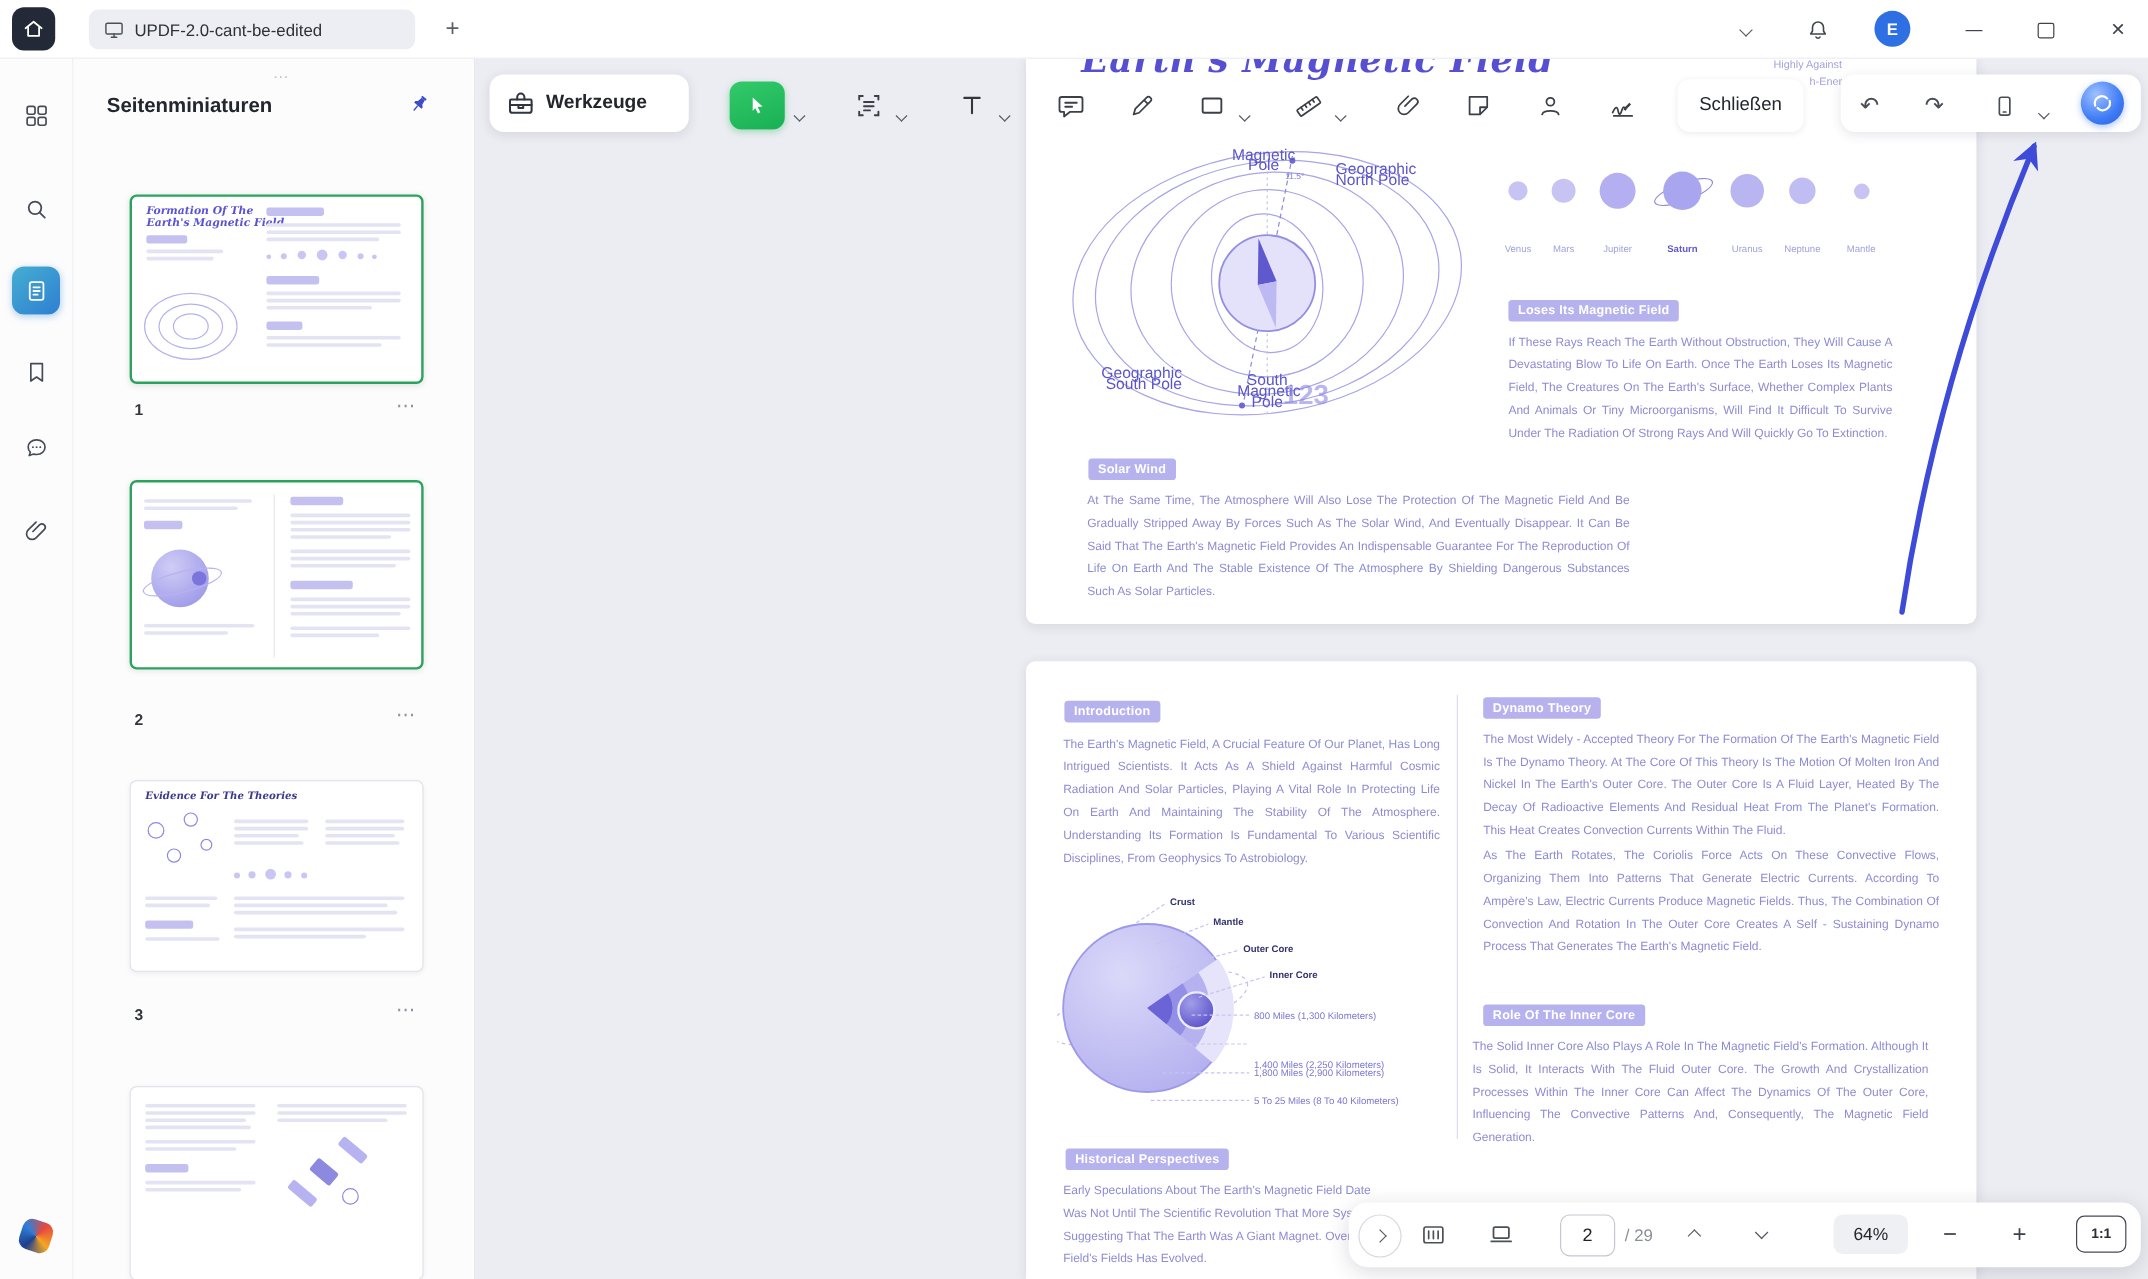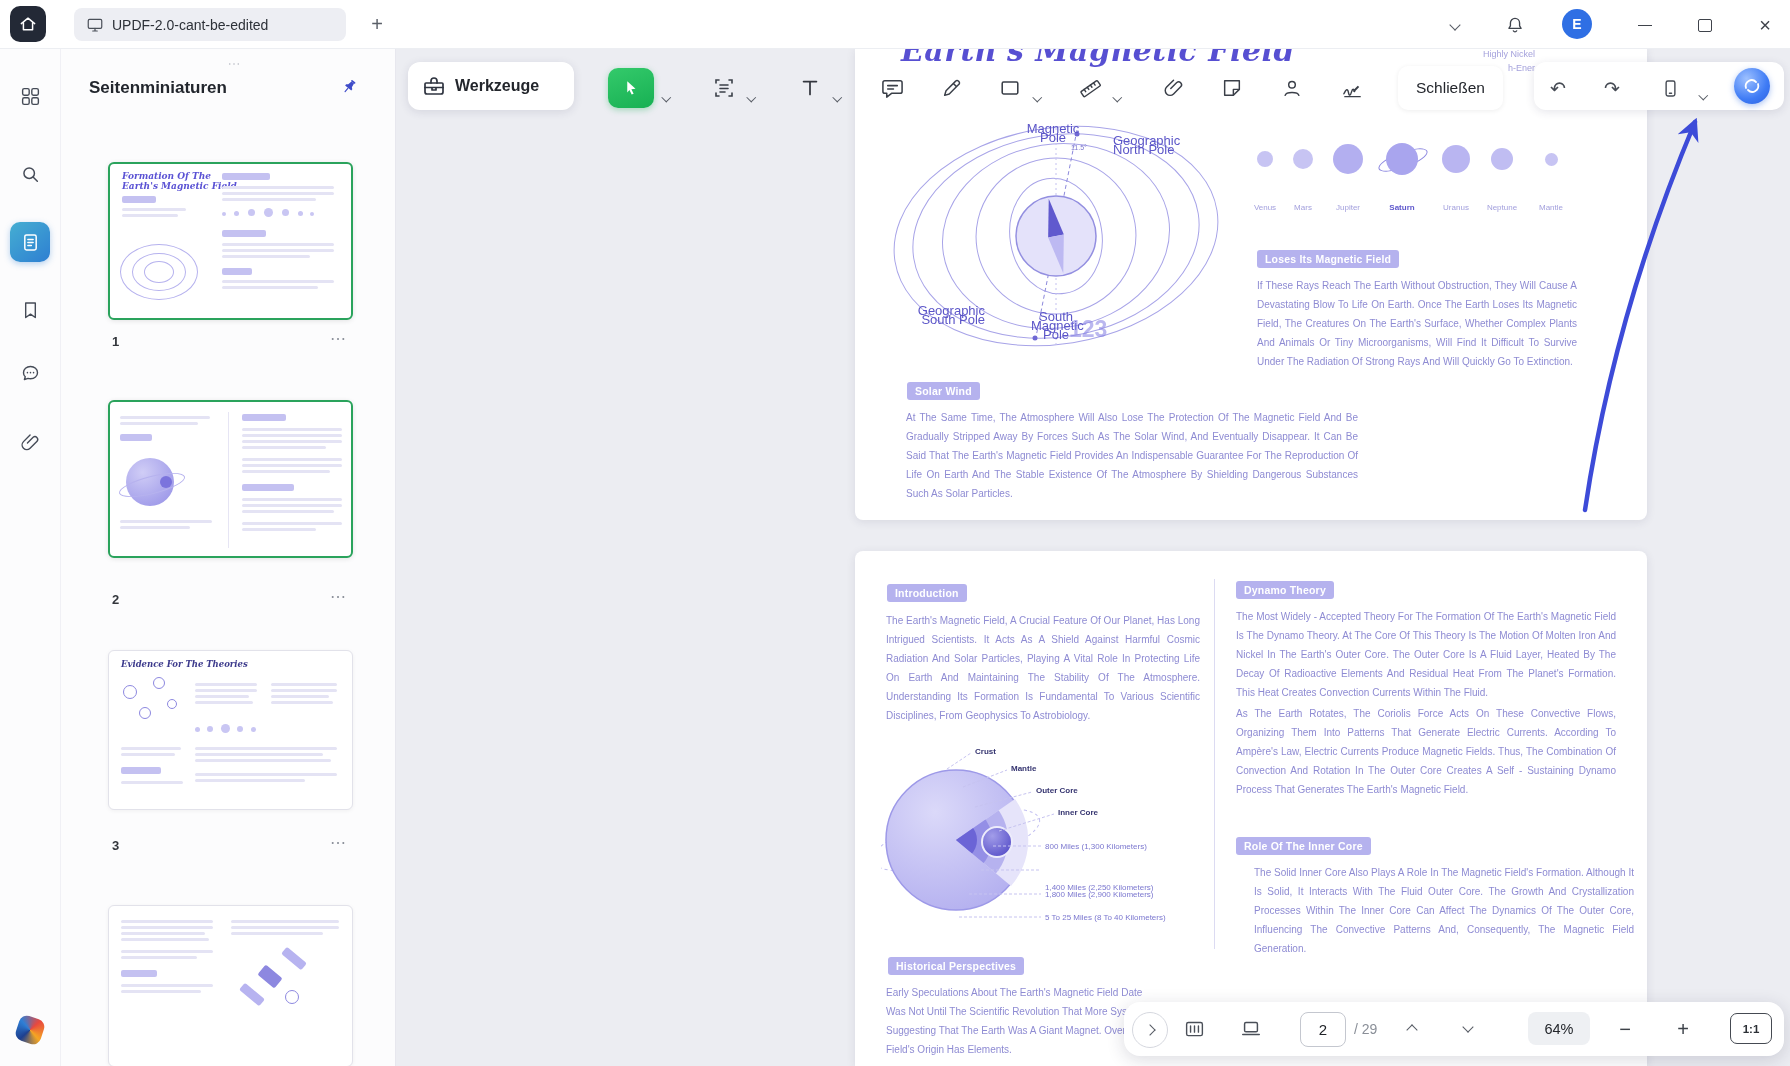--- a/index.html
+++ b/index.html
@@ -296,21 +296,21 @@
       <div class="bar" style="left:122px;top:26px;width:92px;"></div>
       <div class="abs" style="left:150px;top:64px;width:22px;height:13px;background:#8d88e0;border-radius:2px;transform:rotate(40deg);"></div>
       <div class="abs" style="left:130px;top:84px;width:26px;height:9px;background:#b7b3f0;border-radius:2px;transform:rotate(40deg);"></div>
       <div class="abs" style="left:172px;top:48px;width:26px;height:9px;background:#b7b3f0;border-radius:2px;transform:rotate(40deg);"></div>
       <div class="mell" style="left:176px;top:84px;width:12px;height:12px;border-color:#8d88e0;"></div>
     </div>
   </div>
 
   <div class="page page1">
     <div class="p1-title">Earth's Magnetic Field</div>
-    <div class="frag" style="left:470px;top:1px;">Highly Nickel</div>
+    <div class="frag" style="left:470px;top:1px;">Highly Against</div>
     <div class="frag" style="left:470px;top:15px;">h-Ener</div>
 
     <svg class="abs" style="left:36px;top:76px;" width="330" height="228" viewBox="0 0 330 228">
       <g transform="rotate(-9 165 112)" stroke="#a8a4e8" fill="none" stroke-width="1">
         <ellipse cx="165" cy="112" rx="46" ry="58"></ellipse>
         <ellipse cx="165" cy="112" rx="80" ry="78"></ellipse>
         <ellipse cx="165" cy="112" rx="114" ry="92"></ellipse>
         <ellipse cx="165" cy="112" rx="144" ry="101"></ellipse>
         <ellipse cx="165" cy="112" rx="163" ry="108"></ellipse>
       </g>
@@ -405,27 +405,27 @@
     <div class="llbl" style="left:120px;top:196px;">Crust</div>
     <div class="llbl" style="left:156px;top:213px;">Mantle</div>
     <div class="llbl" style="left:181px;top:235px;">Outer Core</div>
     <div class="llbl" style="left:203px;top:257px;">Inner Core</div>
     <div class="mlbl" style="left:190px;top:291px;">800 Miles (1,300 Kilometers)</div>
     <div class="mlbl" style="left:190px;top:332px;">1,400 Miles (2,250 Kilometers)</div>
     <div class="mlbl" style="left:190px;top:339px;">1,800 Miles (2,900 Kilometers)</div>
     <div class="mlbl" style="left:190px;top:362px;">5 To 25 Miles (8 To 40 Kilometers)</div>
 
     <div class="badge" style="left:381px;top:286px;">Role Of The Inner Core</div>
-    <div class="para" style="left:399px;top:312px;width:380px;">The Solid Inner Core Also Plays A Role In The Magnetic Field's Formation. Although It Is Solid, It Interacts With The Fluid Outer Core. The Growth And Crystallization Processes Within The Inner Core Can Affect The Dynamics Of The Outer Core, Influencing The Convective Patterns And, Consequently, The Magnetic Field Generation.</div>
+    <div class="para" style="left:372px;top:312px;width:380px;">The Solid Inner Core Also Plays A Role In The Magnetic Field's Formation. Although It Is Solid, It Interacts With The Fluid Outer Core. The Growth And Crystallization Processes Within The Inner Core Can Affect The Dynamics Of The Outer Core, Influencing The Convective Patterns And, Consequently, The Magnetic Field Generation.</div>
 
     <div class="badge" style="left:33px;top:406px;">Historical Perspectives</div>
     <div class="hist-line" style="left:31px;top:432px;">Early Speculations About The Earth's Magnetic Field Date</div>
     <div class="hist-line" style="left:31px;top:451px;">Was Not Until The Scientific Revolution That More System</div>
     <div class="hist-line" style="left:31px;top:470px;">Suggesting That The Earth Was A Giant Magnet. Over Ti</div>
-    <div class="hist-line" style="left:31px;top:489px;">Field's Origin Has Elements.</div>
+    <div class="hist-line" style="left:31px;top:489px;">Field's Fields Has Evolved.</div>
   </div>
 
   <svg class="anno">
     <defs>
       <marker id="ah" viewBox="0 0 10 10" refX="8" refY="5" markerWidth="5" markerHeight="5" orient="auto">
         <path d="M0,0 L10,5 L0,10 L3,5 Z" fill="#3d4bd8"></path>
       </marker>
     </defs>
     <path d="M1585,510 Q1614,315 1695,122" fill="none" stroke="#3d4bd8" stroke-width="4.5" stroke-linecap="round" marker-end="url(#ah)"></path>
   </svg>

